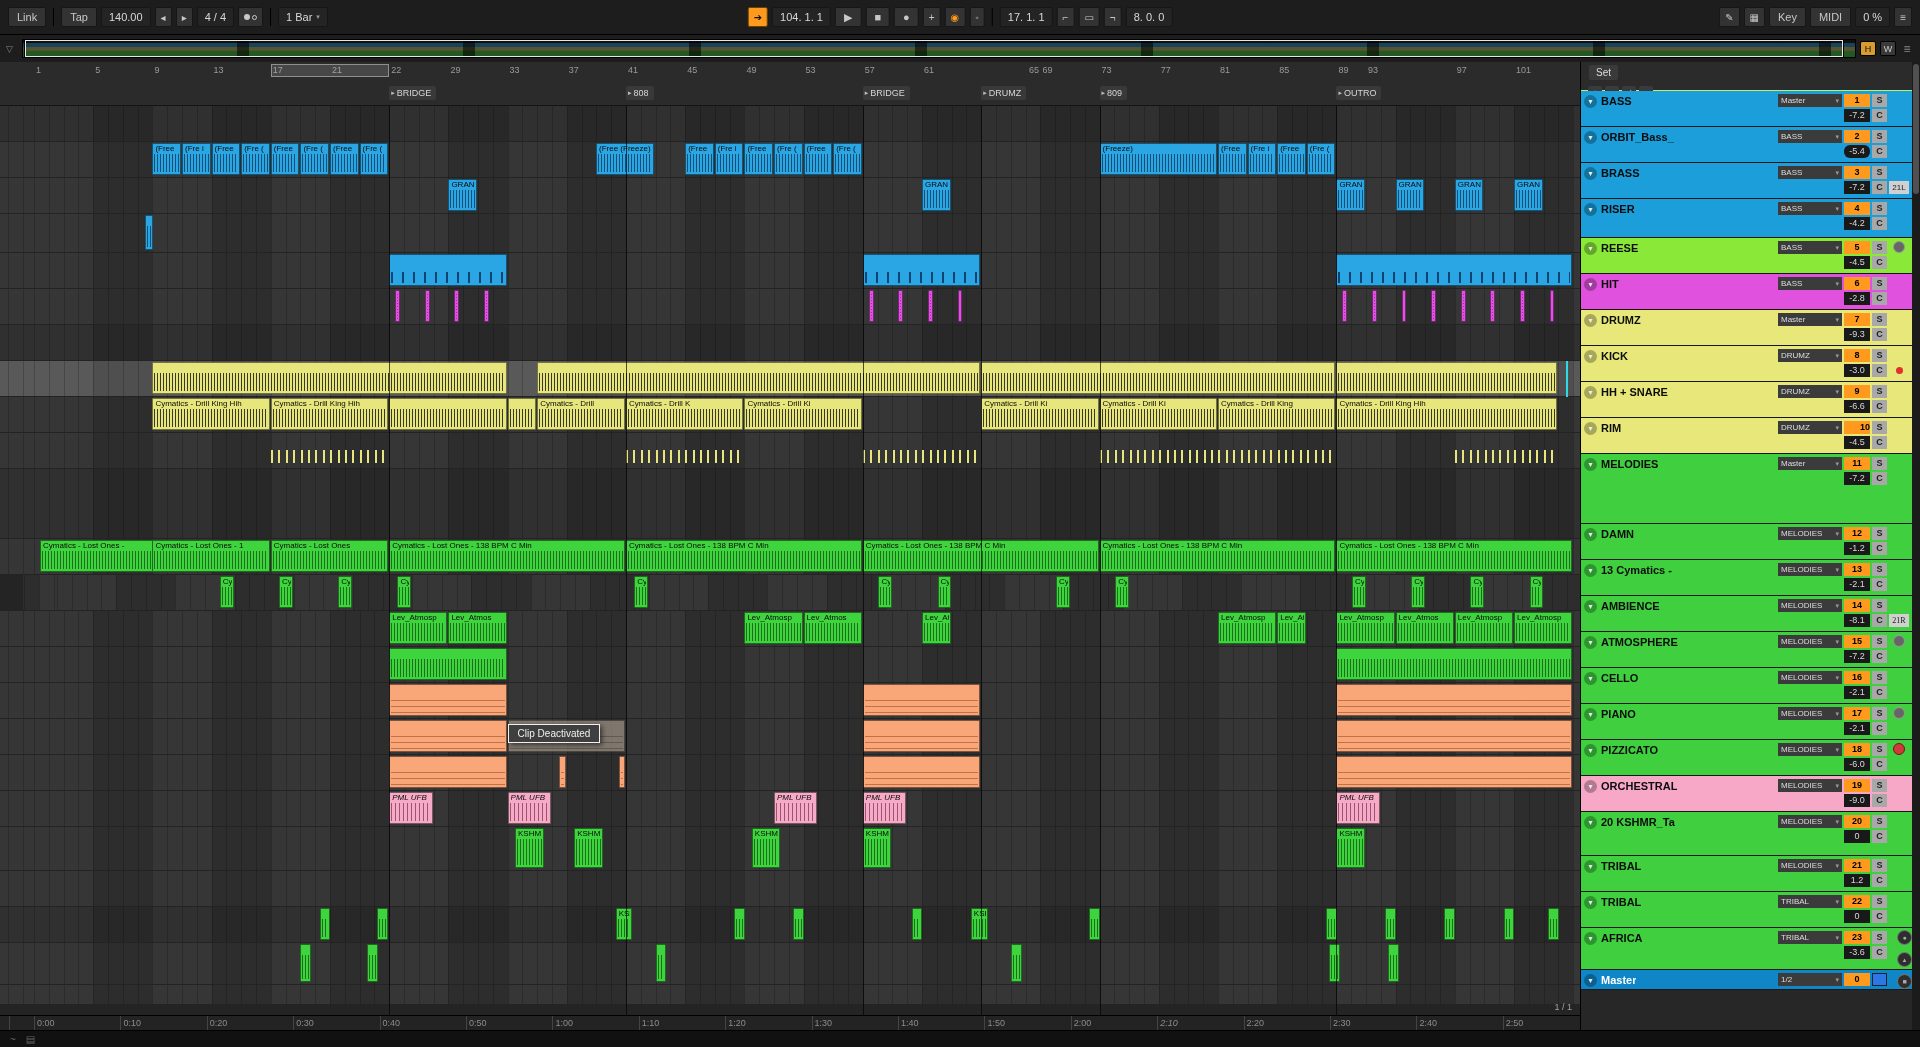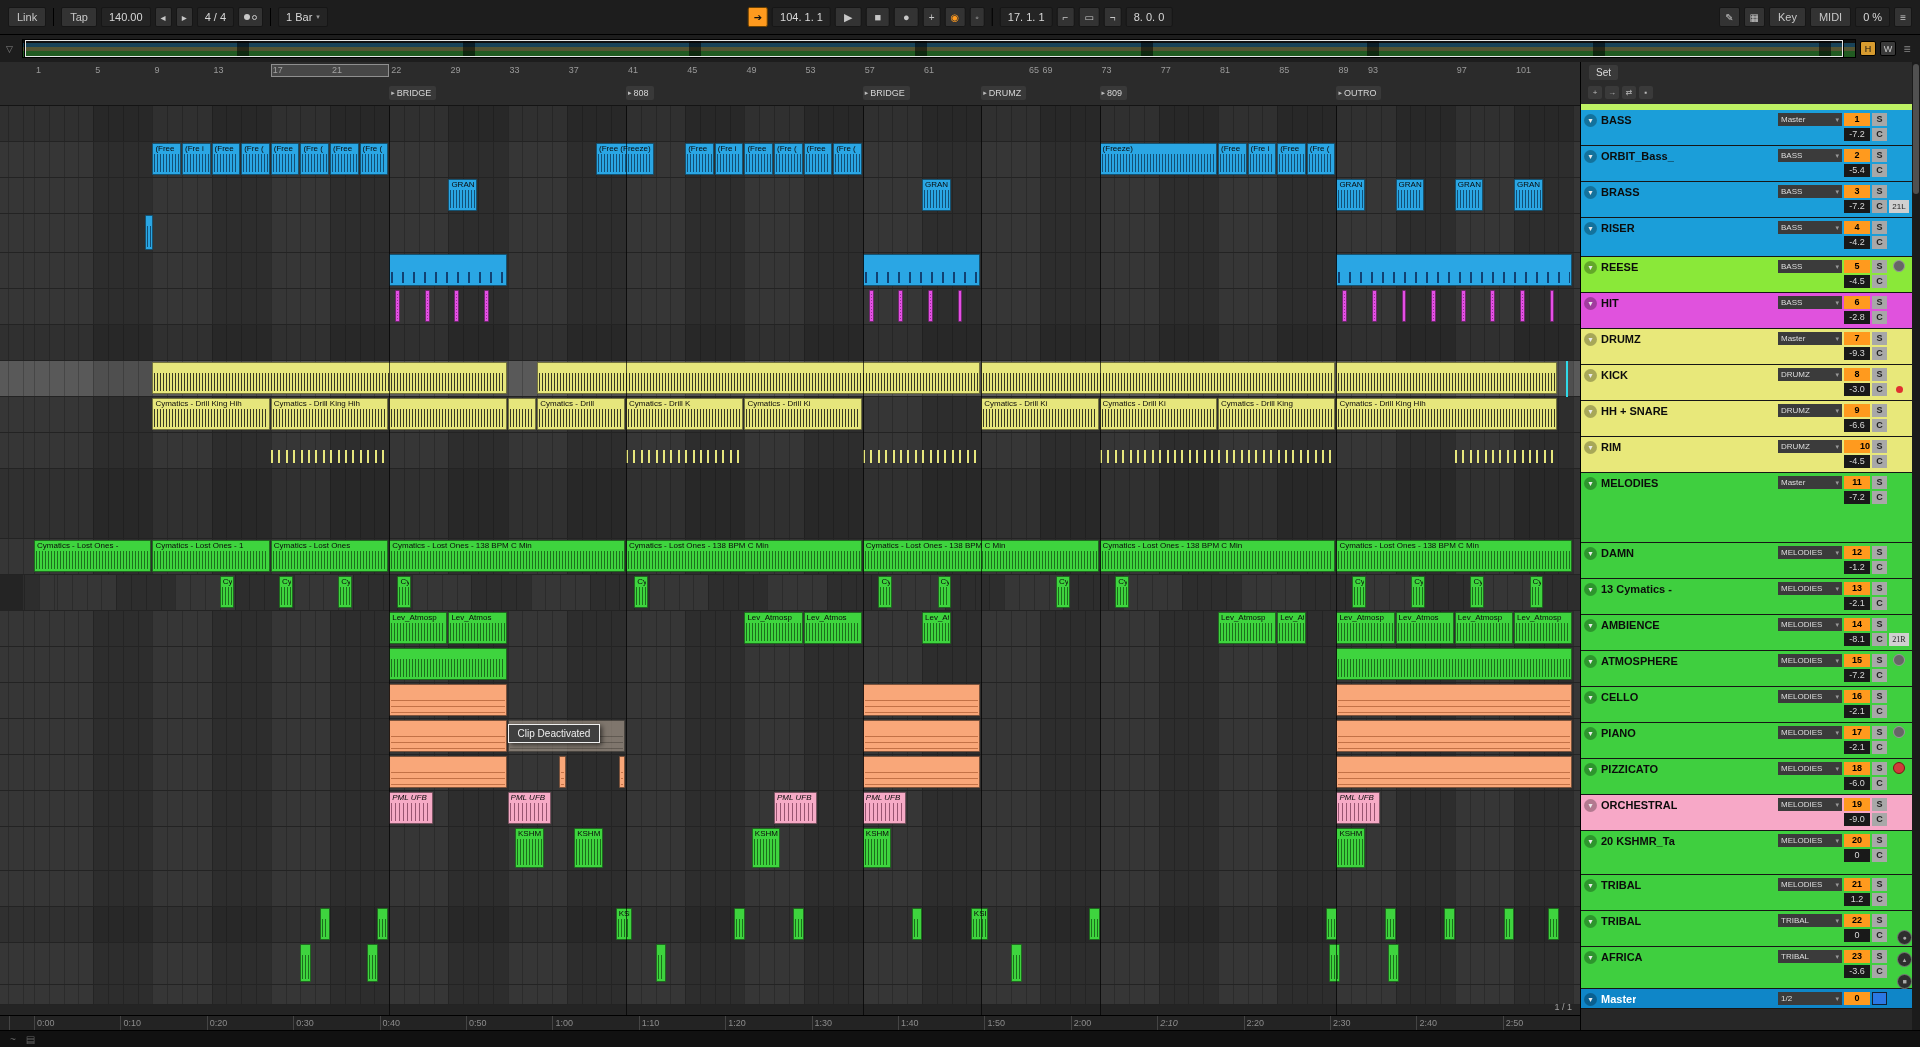--- a/index.html
+++ b/index.html
@@ -102,21 +102,21 @@
 
   
   .time-ruler{height:15px;position:relative;background:#232323;border-top:1px solid #000;
       background-image:repeating-linear-gradient(90deg,#444 0 1px, transparent 1px 86.4px);
       background-position:34px 0}
   .time-label{position:absolute;top:2px;font-size:9px;color:#8c8c8c;transform:translateX(3px)}
   .status{height:17px;background:#111;border-top:1px solid #000;display:flex;align-items:center;gap:10px;
           padding:0 10px;color:#666;font-size:10px}
 
   
-  .set-bar{height:48px;position:relative;border-bottom:6px solid #bef264;background:#2b2b2b}
+  .set-bar{height:29px;position:relative;border-bottom:1px solid #bef264;background:#2b2b2b}
   .set-label{position:absolute;left:8px;top:3px;font-size:10px;color:#ddd;background:#3a3a3a;
              padding:0 7px;border-radius:2px;line-height:15px}
   .set-icons{position:absolute;left:7px;top:24px;display:flex;gap:3px}
   .sic{width:14px;height:13px;background:#3a3a3a;color:#bbb;font-size:8px;display:flex;align-items:center;
        justify-content:center;border-radius:2px}
   .theads{flex:1;overflow:hidden}
   .thead{position:relative;border-bottom:1px solid #161616;color:#0c0c0c}
   .tc-blue{background:var(--track-blue)} .tc-lime{background:var(--track-lime)}
   .tc-magenta{background:var(--track-magenta)} .tc-yellow{background:var(--track-yellow)}
   .tc-green{background:var(--track-green)} .tc-pink{background:var(--track-pink)}
@@ -413,21 +413,21 @@
           </div>
           <div class="trow" style="height: 36px;">
             <div class="clip ct-ticks" style="left: 270.8px; width: 117.4px;"></div>
             <div class="clip ct-ticks" style="left: 626px; width: 117.4px;"></div>
             <div class="clip ct-ticks" style="left: 862.8px; width: 117.4px;"></div>
             <div class="clip ct-ticks" style="left: 1099.6px; width: 235.8px;"></div>
             <div class="clip ct-ticks" style="left: 1454.8px; width: 102.6px;"></div>
           </div>
           <div class="trow grp" style="height: 70px;"></div>
           <div class="trow" style="height: 36px;">
-            <div class="clip ct-gwave" style="left: 34px; width: 117.4px; text-decoration: underline;">
+            <div class="clip ct-gwave" style="left: 40px; width: 117.4px; text-decoration: underline;">
               <span class="clip-label">Cymatics - Lost Ones -</span>
             </div>
             <div class="clip ct-gwave" style="left: 152.4px; width: 117.4px;">
               <span class="clip-label">Cymatics - Lost Ones - 1</span>
             </div>
             <div class="clip ct-gwave" style="left: 270.8px; width: 117.4px;">
               <span class="clip-label">Cymatics - Lost Ones</span>
             </div>
             <div class="clip ct-gwave" style="left: 389.2px; width: 235.8px;">
               <span class="clip-label">Cymatics - Lost Ones - 138 BPM C Min</span>
@@ -669,21 +669,21 @@
         <div class="thead tc-blue" style="height: 36px;">
           <div class="fold">▾</div>
           <div class="tname">ORBIT_Bass_</div>
           <div class="tctl">
             <div class="routing" style="grid-area: 1 / 1;">
               <span>BASS</span>
               <span class="caret">▾</span>
             </div>
             <div class="tnum" style="grid-area: 1 / 2;">2</div>
             <div class="sbtn" style="grid-area: 1 / 3;">S</div>
-            <div class="tvol" style="grid-area: 2 / 2;">-5.4</div>
+            <div class="tvol" style="grid-area: 2 / 2; border-radius: 6px;">-5.4</div>
             <div class="cbtn" style="grid-area: 2 / 3;">C</div>
           </div>
         </div>
         <div class="thead tc-blue" style="height: 36px;">
           <div class="fold">▾</div>
           <div class="tname">BRASS</div>
           <div class="tctl">
             <div class="routing" style="grid-area: 1 / 1;">
               <span>BASS</span>
               <span class="caret">▾</span>

